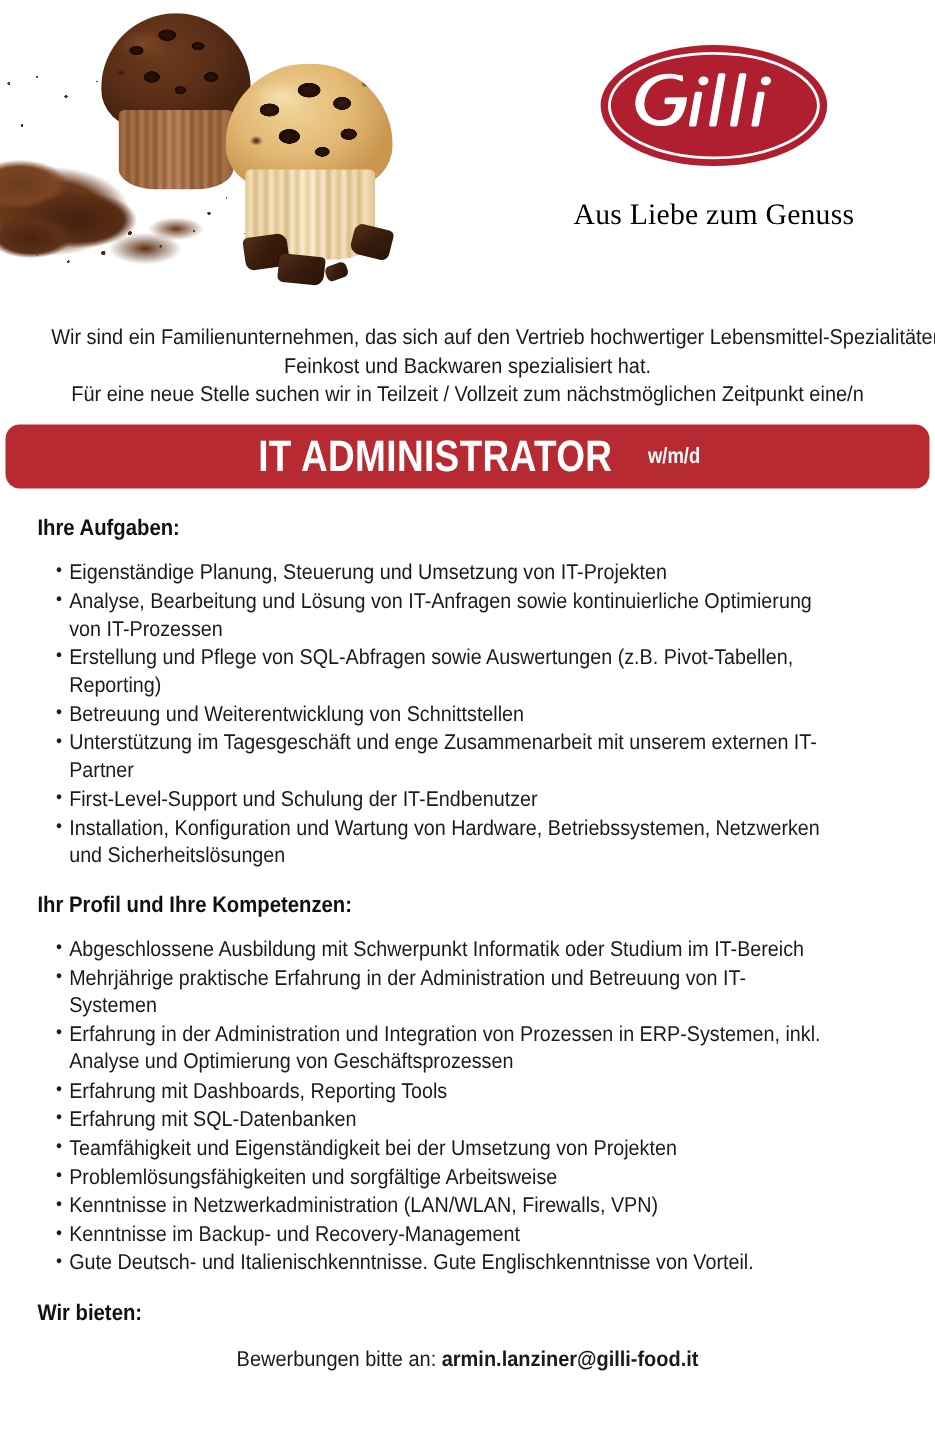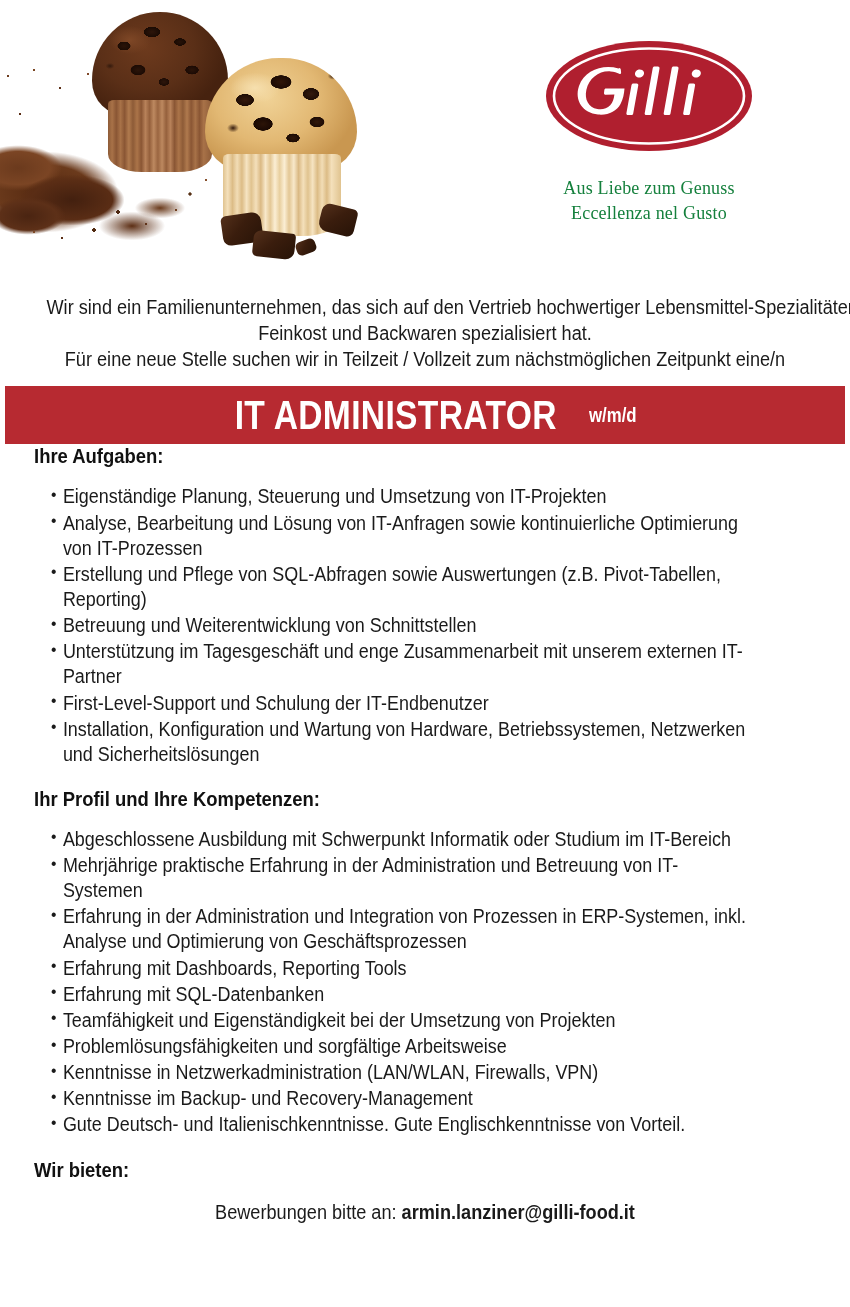--- a/index.html
+++ b/index.html
@@ -174,23 +174,23 @@
     position: absolute;
     left: 460px;
     top: 38px;
     width: 378px;
     text-align: center;
   }
   .logo-wrap { display: inline-block; }
   .tagline {
     margin-top: 18px;
     font-family: "Liberation Serif", serif;
-    font-size: 18px;
+    font-size: 27px;
     line-height: 1.38;
-    color: #15803d;
+    color: #000000;
     letter-spacing: .2px;
   }
   .tagline div { white-space: nowrap; }
 
   
   .intro {
     margin: 16px 18px 0 18px;
     text-align: center;
     font-size: 19.5px;
     line-height: 1.34;
@@ -202,20 +202,21 @@
   .intro div { white-space: nowrap; }
 
   
   .banner {
     margin: 14px 5px 0 5px;
     height: 58px;
     background: #b72a31;
     display: flex;
     align-items: center;
     justify-content: center;
+    border-radius: 13px;
   }
   .banner-title {
     color: #ffffff;
     font-size: 40px;
     font-weight: bold;
     letter-spacing: .4px;
     transform: scaleX(0.84);
     transform-origin: center;
     white-space: nowrap;
   }
@@ -224,21 +225,21 @@
     font-size: 20px;
     font-weight: bold;
     margin-left: 2px;
     transform: scaleX(0.84);
     transform-origin: left center;
     display: inline-block;
   }
 
   
   .content {
-    padding: 0 20px 0 34px;
+    padding: 24px 20px 0 34px;
   }
   .sec { margin-bottom: 4px; }
   .sec + .sec { margin-top: 20px; }
   .sec-head {
     font-size: 20.5px;
     font-weight: bold;
     color: #111111;
     margin-bottom: 2px;
     transform: scaleX(0.9);
     transform-origin: left center;
@@ -319,21 +320,20 @@
           <path d="M110.6 28.6c-1 0-1.7.6-1.9 1.6l-8 45c-.2 1.1.5 1.9 1.6 1.9h3.3c1 0 1.7-.6 1.9-1.6l8-45c.2-1.1-.5-1.9-1.6-1.9z"></path>
           <path d="M129.6 28.6c-1 0-1.7.6-1.9 1.6l-8 45c-.2 1.1.5 1.9 1.6 1.9h3.3c1 0 1.7-.6 1.9-1.6l8-45c.2-1.1-.5-1.9-1.6-1.9z"></path>
           <path d="M146.2 45.4c-1 0-1.7.6-1.9 1.6l-5.1 28.2c-.2 1.1.5 1.9 1.6 1.9h3.3c1 0 1.7-.6 1.9-1.6l5.1-28.2c.2-1.1-.5-1.9-1.6-1.9z"></path>
           <ellipse cx="152.3" cy="35.5" rx="4.6" ry="4" transform="rotate(-12 152.3 35.5)"></ellipse>
           <path d="M64 46.8c-4.6-1.1-9.6-.2-13.2 2.9-1 .9-.6 2.2.7 2.3 4 .3 7.9.1 11.8-.6 1.5-.3 2.1-2.3.7-4.6z" opacity="0"></path>
         </g>
       </svg>
     </span>
     <div class="tagline">
       <div>Aus Liebe zum Genuss</div>
-      <div>Eccellenza nel Gusto</div>
     </div>
   </div>
 </div>
 
 <div class="intro">
   <div>Wir sind ein Familienunternehmen, das sich auf den Vertrieb hochwertiger Lebensmittel-Spezialitäten,</div>
   <div>Feinkost und Backwaren spezialisiert hat.</div>
   <div>Für eine neue Stelle suchen wir in Teilzeit / Vollzeit zum nächstmöglichen Zeitpunkt eine/n</div>
 </div>
 

